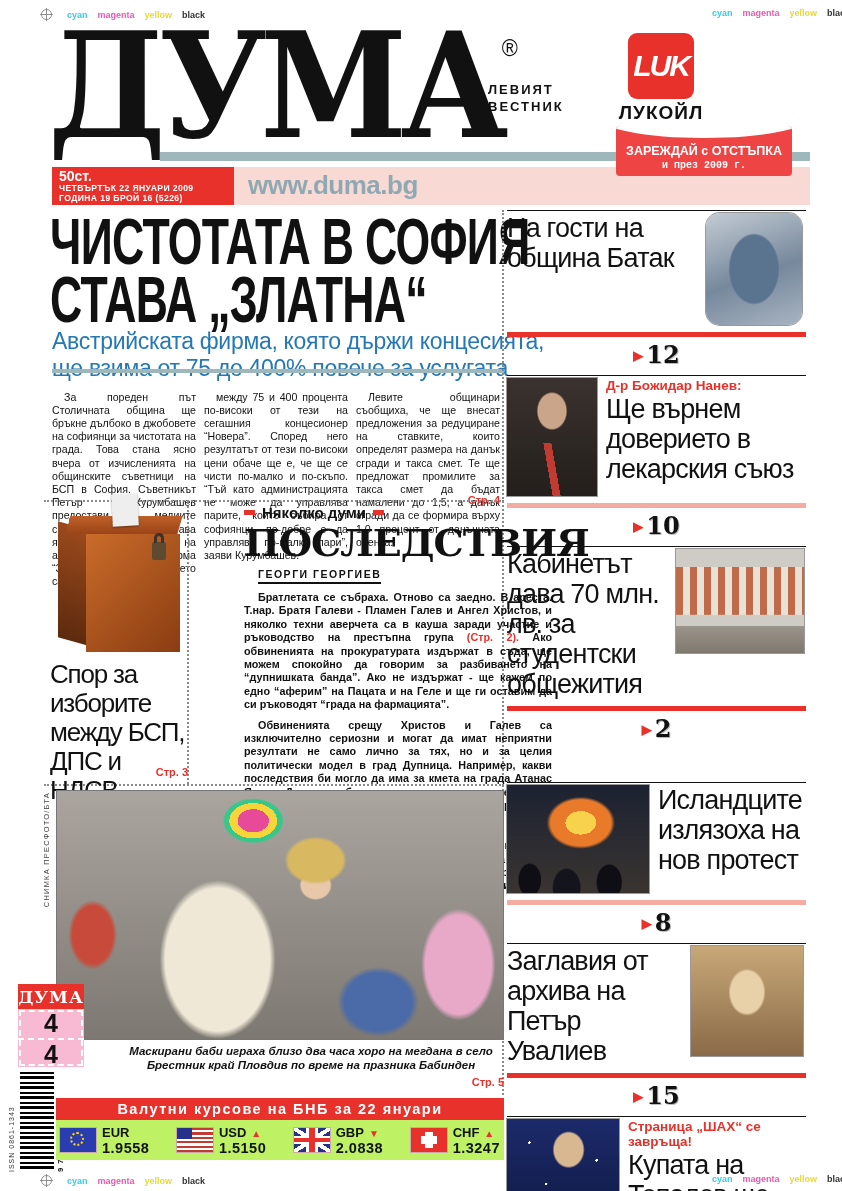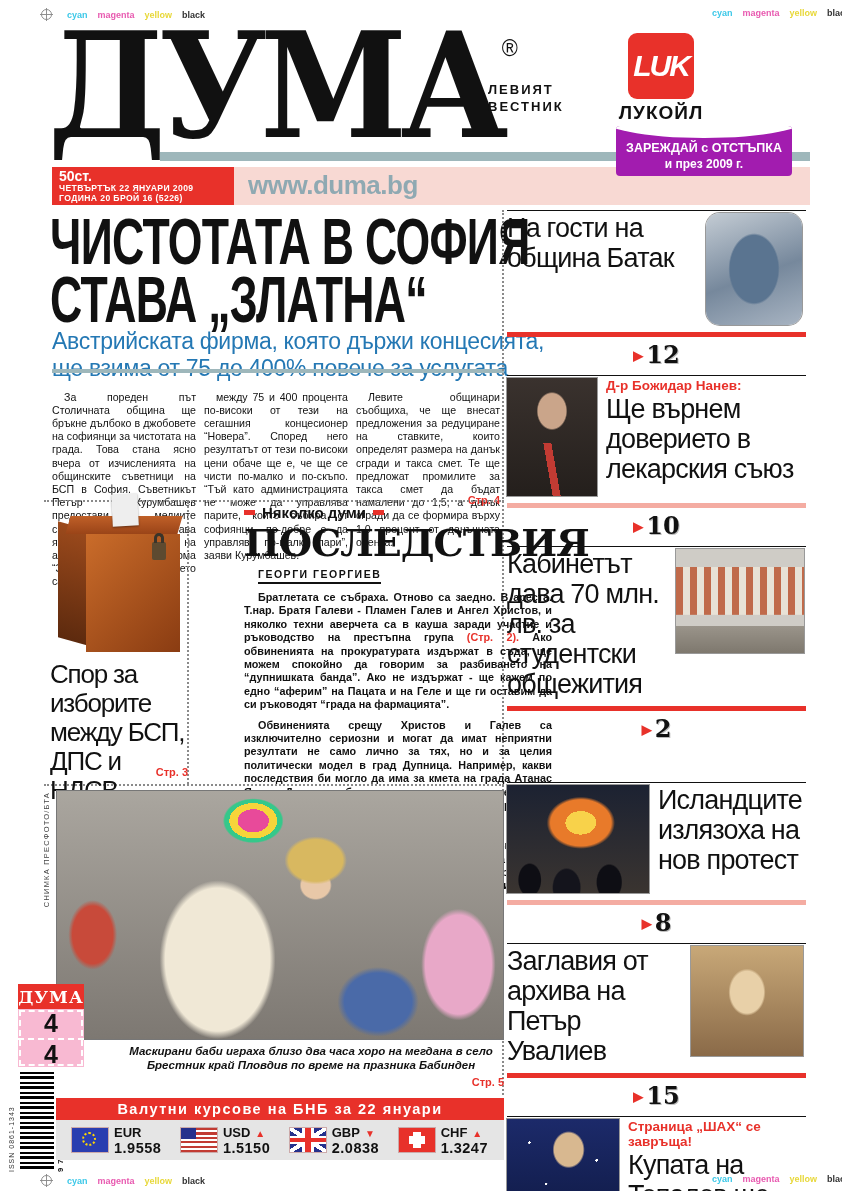--- a/index.html
+++ b/index.html
@@ -24,26 +24,26 @@
   .redinfo .price{font-size:14px;font-weight:800;}
   .redinfo .small{font-size:8.6px;font-weight:700;letter-spacing:.4px;}
   .pinkstrip{left:234px;top:167px;width:576px;height:38px;background:#f8d9d3;}
   .website{left:248px;top:170px;font-size:26px;font-weight:700;color:#8fa9b2;letter-spacing:-.5px;}
 
   
   .luk-box{left:628px;top:33px;width:66px;height:66px;background:#e8312a;border-radius:9px;
     display:flex;align-items:center;justify-content:center;color:#fff;font-weight:800;
     font-size:30px;font-style:italic;letter-spacing:-2px;text-align:right;}
   .luk-brand{left:596px;top:102px;width:130px;text-align:center;font-size:19px;font-weight:800;letter-spacing:1px;}
-  .luk-banner{left:616px;top:126px;width:176px;height:50px;background:#a21caf;border-radius:4px;overflow:hidden;}
+  .luk-banner{left:616px;top:126px;width:176px;height:50px;background:#ef4444;border-radius:4px;overflow:hidden;}
   .luk-banner::before{content:"";position:absolute;left:-10%;top:-30px;width:120%;height:42px;
     background:#fff;border-radius:50%;}
   .luk-banner .t{position:absolute;left:0;bottom:4px;width:100%;text-align:center;color:#fff;
     font-weight:800;font-size:12.5px;line-height:1.25;}
-  .luk-banner .t .s2{font-size:12px;}
+  .luk-banner .t .s2{font-size:10px;font-family:Liberation Mono, monospace;}
 
   
   .hl{left:50px;font-weight:900;font-size:62px;line-height:1;letter-spacing:-1px;
       transform:scale(.72,1.04);transform-origin:left top;white-space:nowrap;}
   .hl1{top:210px}.hl2{top:268px}
   .subhead{left:52px;top:328px;font-size:23px;line-height:1.16;color:#2478b4;letter-spacing:-.3px;}
   .tealrule{left:52px;top:369px;width:452px;height:4px;background:#9eb7bb;}
   .col{top:380px;width:144px;font-size:10.6px;line-height:13.2px;text-align:justify;
        font-weight:500;text-indent:12px;}
   .pgref{color:#e8312a;font-weight:800;font-size:11px;}
@@ -109,22 +109,22 @@
   .barcode{left:20px;top:1072px;width:34px;height:100px;
     background:repeating-linear-gradient(to bottom,#000 0 2px,#fff 2px 4px,#000 4px 7px,#fff 7px 10px);}
   .bc-num{left:56px;top:1072px;height:100px;writing-mode:vertical-rl;transform:rotate(180deg);
     font-size:7.5px;letter-spacing:1px;font-weight:700;}
   .bc-issn{left:8px;top:1072px;height:100px;writing-mode:vertical-rl;transform:rotate(180deg);
     font-size:7px;letter-spacing:1px;color:#333;}
 
   
   .cur-head{left:56px;top:1098px;width:448px;height:22px;background:#e8312a;color:#fff;
     display:flex;align-items:center;justify-content:center;font-weight:800;font-size:14.5px;letter-spacing:1.5px;}
-  .cur-body{left:56px;top:1120px;width:448px;height:40px;background:#e5e5e5;display:flex;
-    align-items:center;justify-content:space-between;padding:0 16px;box-sizing:border-box;}
+  .cur-body{left:56px;top:1120px;width:448px;height:40px;background:#bef264;display:flex;
+    align-items:center;justify-content:space-between;padding:0 4px;box-sizing:border-box;}
   .cur{display:flex;align-items:center;gap:6px;}
   .cur-meta{line-height:1.05;}
   .cur-code{font-size:13px;font-weight:800;}
   .trend{color:#e8312a;font-size:10px;margin-left:5px;}
   .cur-val{font-size:14.5px;font-weight:800;letter-spacing:.5px;}
   .flag{width:36px;height:24px;position:relative;flex:none;box-shadow:0 0 0 1px #caa;}
   .flag-eu{background:#2a3db0;}
   .flag-eu::after{content:"";position:absolute;left:10px;top:4px;width:14px;height:14px;
     border:2px dotted #ffd700;border-radius:50%;box-sizing:border-box;}
   .flag-us{background:repeating-linear-gradient(to bottom,#c23b33 0 2.2px,#fff 2.2px 4.4px);}
@@ -227,21 +227,21 @@
 
   <div class="abs mast-title"><span>ДУМА</span><span class="mast-reg">®</span></div>
   <div class="abs tagline">
     <div>ЛЕВИЯТ</div>
     <div>ВЕСТНИК</div>
   </div>
   <div class="abs tealbar"></div>
   <div class="abs redinfo">
     <div class="price">50ст.</div>
     <div class="small">ЧЕТВЪРТЪК 22 ЯНУАРИ 2009</div>
-    <div class="small">ГОДИНА 20 БРОЙ 16 (5226)</div>
+    <div class="small">ГОДИНА 19 БРОЙ 16 (5226)</div>
   </div>
   <div class="abs pinkstrip"></div>
   <div class="abs website">www.duma.bg</div>
 
   <div class="abs luk-box">
       <span>LUK</span>
     </div>
   <div class="abs luk-brand">ЛУКОЙЛ</div>
   <div class="abs luk-banner">
     <div class="t">

